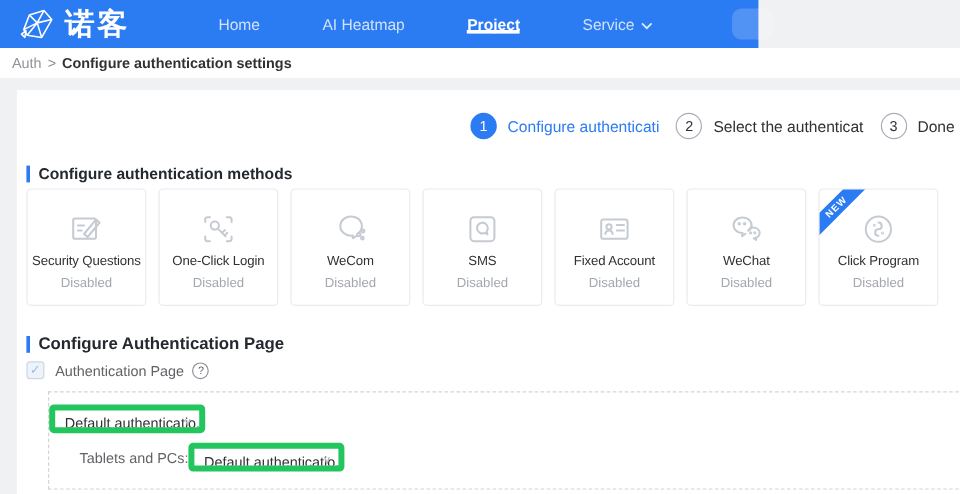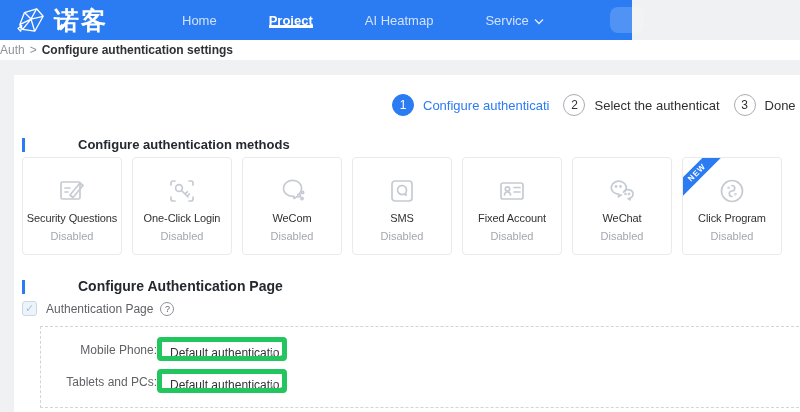--- a/index.html
+++ b/index.html
@@ -16,43 +16,43 @@
   .nav-item { position:relative; display:flex; align-items:center; padding:0 26px;
     color:rgba(255,255,255,0.78); font-size:13px; cursor:pointer; }
   .nav-item.active { color:#fff; font-weight:bold; }
   .nav-item.active::after { content:""; position:absolute; left:26px; right:26px; bottom:0;
     height:3px; background:#fff; }
   .nav-caret { margin-left:5px; display:inline-block; }
   .header-right-btn { position:absolute; right:-12px; top:7px; width:34px; height:26px;
     border-radius:8px; background:rgba(255,255,255,0.18); }
 
   
-  .breadcrumb-bar { position:absolute; left:0; top:40px; width:800px; height:20px;
-    background:#fff; display:flex; align-items:center; font-size:12px; }
+  .breadcrumb-bar { position:absolute; left:0; top:40px; width:800px; height:25px;
+    background:#fff; display:flex; align-items:center; padding-left:10px; font-size:12px; }
   .crumb-root { color:#909399; cursor:pointer; }
   .crumb-sep { color:#909399; margin:0 5px; }
   .crumb-current { color:#303133; font-weight:bold; }
 
   
   .content-card { position:absolute; left:14px; top:75px; right:0; bottom:0; background:#fff; }
 
   
   .steps { position:absolute; top:19px; left:378px; display:flex; align-items:center; }
   .step { display:flex; align-items:center; margin-right:14px; }
   .step-circle { width:22px; height:22px; border-radius:50%; display:flex; align-items:center;
     justify-content:center; font-size:12px; flex:0 0 auto; }
   .step.active .step-circle { background:#2b7bf3; color:#fff; border:1px solid #2b7bf3; }
   .step:not(.active) .step-circle { background:#fff; color:#303133; border:1px solid #a9adb5; }
   .step-label { margin-left:9px; font-size:13px; color:#303133; white-space:nowrap; }
   .step.active .step-label { color:#2b7bf3; }
 
   
   .section-title { position:absolute; left:8px; display:flex; align-items:center; }
   .section-bar { width:3px; height:14px; background:#2b7bf3; margin-right:7px; }
-  .section-text { font-weight:bold; color:#24292f;margin-left:46px; }
+  .section-text { font-weight:bold; color:#24292f; }
   .section-title.methods { top:62px; }
   .section-title.methods .section-text { font-size:13px; }
   .section-title.page { top:203px;align-items:flex-end; }
   .section-title.page .section-text { font-size:14px; }
 
   
   .methods-row { position:absolute; left:8px; top:82px; display:flex; gap:10px; }
   .method-card { position:relative; width:100px; height:98px; border:1px solid #e9eaee;
     border-radius:4px; background:#fff; overflow:hidden; cursor:pointer;
     display:flex; flex-direction:column; align-items:center; }
@@ -97,25 +97,25 @@
         <path d="M9 7 L16 14 L22 3 M16 14 L29 11 M16 14 L20 27 M16 14 L4 20 M16 14 L7 25"></path>
         <path d="M2 24 L6 21 L5 27 Z"></path>
       </svg>
     </span>
     <span class="logo-text">诺客</span>
   </div>
   <div class="nav">
     <div class="nav-item">
       <span>Home</span>
     </div>
+    <div class="nav-item">
+      <span>AI Heatmap</span>
+    </div>
     <div class="nav-item active">
       <span>Project</span>
-    </div>
-    <div class="nav-item">
-      <span>AI Heatmap</span>
     </div>
     <div class="nav-item">
       <span>Service</span>
       <span class="nav-caret">
         <svg width="10" height="7" viewBox="0 0 10 7" style="stroke:rgba(255,255,255,0.85);fill:none;stroke-width:1.4">
             <polyline points="1,1.5 5,5.5 9,1.5"></polyline>
           </svg>
       </span>
     </div>
   </div>
@@ -249,21 +249,20 @@
   </div>
 
   <div class="checkbox-row">
     <div class="checkbox">✓</div>
     <div class="checkbox-label">Authentication Page</div>
     <div class="help-icon">?</div>
   </div>
 
   <div class="dashed-panel">
     <div class="field-row r0">
-      <div class="field-label">Mobile Phone:</div>
       <div class="select">
         <span>Default authenticatio...</span>
         <span class="select-caret">∨</span>
       </div>
     </div>
     <div class="field-row r1">
       <div class="field-label">Tablets and PCs:</div>
       <div class="select">
         <span>Default authenticatio...</span>
         <span class="select-caret">∨</span>

